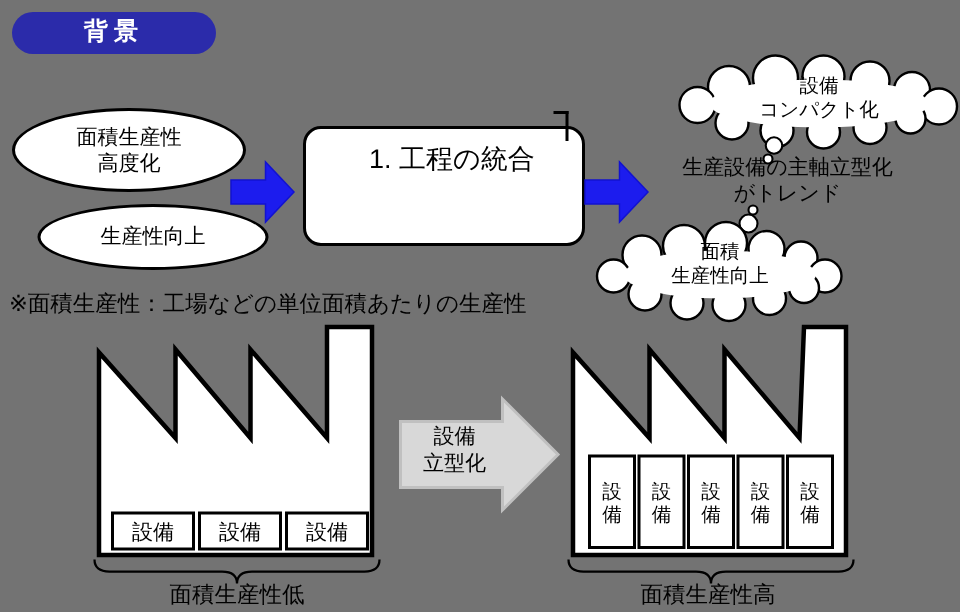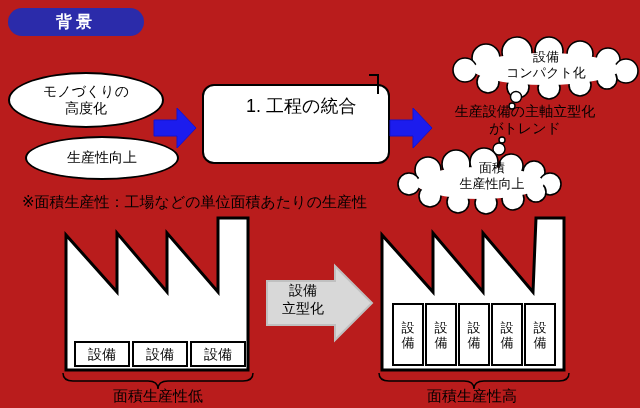--- a/index.html
+++ b/index.html
@@ -1,17 +1,17 @@
 <!DOCTYPE html>
 <html><head>
 <meta charset="utf-8">
 <style>
   html,body{margin:0;padding:0;background:#fff;}
   .canvas{
-    position:relative;width:640px;height:408px;background:#b91c1c;overflow:hidden;
+    position:relative;width:640px;height:408px;background:#737373;overflow:hidden;
     font-family:"Liberation Sans","DejaVu Sans",sans-serif;color:#000;
   }
   .abs{position:absolute;}
   .pre{white-space:pre-line;}
   .center{text-align:center;}
 
   .title-badge{
     left:8px;top:8px;width:136px;height:28px;border-radius:14px;
     color:#fff;font-size:16px;font-weight:bold;line-height:28px;text-align:center;
     letter-spacing:4px;
@@ -33,25 +33,25 @@
     background:#fff;padding:0 3px;font-size:14px;
   }
   .challenges-hook{
     left:369px;top:74px;width:8px;height:18px;
     border-top:2px solid #000;border-right:2px solid #000;
   }
   .challenges-list{left:214px;top:96px;font-size:18px;line-height:20px;margin-left:32px;}
 
   .cloud-text{font-size:13px;line-height:16px;}
   .cloud1-text{left:462px;top:49px;width:168px;}
-  .cloud2-text{left:418px;top:160px;width:148px;}
+  .cloud2-text{left:406px;top:160px;width:148px;}
 
   .trend-text{left:420px;top:103px;width:210px;font-size:14px;line-height:17px;}
 
-  .footnote{left:6px;top:193px;font-size:15px;margin-left:16px;}
+  .footnote{left:6px;top:193px;font-size:15px;}
 
   .equip-box{
     border:2px solid #000;background:#fff;text-align:center;
     display:flex;align-items:center;justify-content:center;
   }
   .equip-h{top:341px;width:52px;height:22px;font-size:14px;line-height:22px;}
   .eqL1{left:74px;}  .eqL2{left:132px;}  .eqL3{left:190px;}
   .equip-v{top:303px;width:28px;height:59px;font-size:13px;line-height:15px;}
   .eqR1{left:392px;} .eqR2{left:425px;} .eqR3{left:458px;} .eqR4{left:491px;} .eqR5{left:524px;}
 
@@ -61,21 +61,21 @@
 
   .gray-arrow-label{left:264px;top:281px;width:78px;font-size:14px;line-height:18px;}
 </style>
 </head>
 <body>
 
 <div class="canvas">
 
   <div class="abs title-badge" style="background:#2b2baa;">背景</div>
 
-  <div class="abs ellipse ellipse1 pre">モノづくりの
+  <div class="abs ellipse ellipse1 pre">面積生産性
 高度化</div>
   <div class="abs ellipse ellipse2">生産性向上</div>
 
   <svg class="abs" style="left:152px;top:105px;" width="46" height="46" viewBox="0 0 46 46">
     <path d="M2,15 H25 V3 L44,23 L25,43 V31 H2 Z" fill="#1c1cee" stroke="#1212d0" stroke-width="1"></path>
   </svg>
 
   <div class="abs challenges-box"></div>
   <div class="abs challenges-hook"></div>
   <div class="abs challenges-list">

